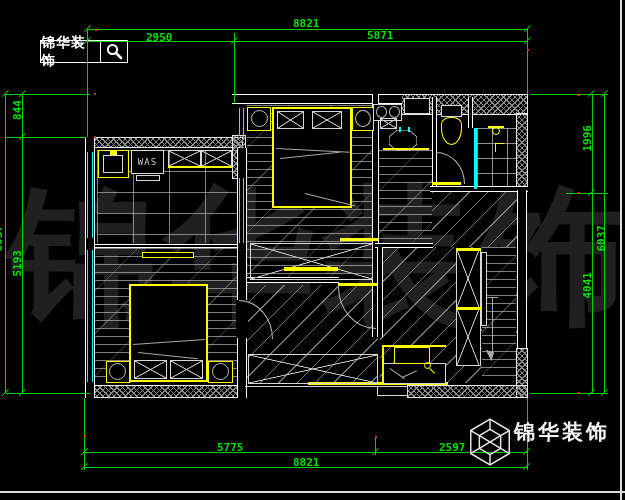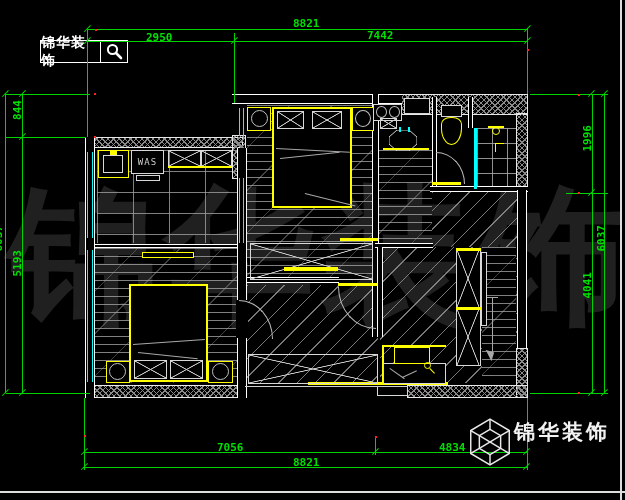--- a/index.html
+++ b/index.html
@@ -173,36 +173,36 @@
 
 <div id="dims">
 
   <div class="dh" style="left:87px;top:29px;width:440px;"></div>
   <div class="dh" style="left:87px;top:41px;width:440px;"></div>
   <div class="dv" style="left:87px;top:29px;height:108px;"></div>
   <div class="dv" style="left:234px;top:33px;height:70px;"></div>
   <div class="dv" style="left:527px;top:28px;height:66px;"></div>
   <div class="dt" style="left:293px;top:17px;">8821</div>
   <div class="dt" style="left:146px;top:31px;">2950</div>
-  <div class="dt" style="left:367px;top:29px;">7442</div>
+  <div class="dt" style="left:367px;top:29px;">5871</div>
   <div class="tk" style="left:83px;top:28px;"></div>
   <div class="tk" style="left:523px;top:28px;"></div>
   <div class="tk" style="left:83px;top:40px;"></div>
   <div class="tk" style="left:230px;top:40px;"></div>
   <div class="tk" style="left:523px;top:40px;"></div>
   <div class="rd" style="left:95px;top:29px;"></div>
   <div class="rd" style="left:527px;top:49px;"></div>
 
   <div class="dh" style="left:84px;top:452px;width:443px;"></div>
   <div class="dh" style="left:84px;top:467px;width:443px;"></div>
   <div class="dv" style="left:84px;top:398px;height:72px;"></div>
   <div class="dv" style="left:375px;top:437px;height:18px;"></div>
   <div class="dv" style="left:527px;top:398px;height:72px;"></div>
-  <div class="dt" style="left:217px;top:441px;">7056</div>
-  <div class="dt" style="left:439px;top:441px;">4834</div>
+  <div class="dt" style="left:217px;top:441px;">5775</div>
+  <div class="dt" style="left:439px;top:441px;">2597</div>
   <div class="dt" style="left:293px;top:456px;">8821</div>
   <div class="tk" style="left:80px;top:451px;"></div>
   <div class="tk" style="left:371px;top:451px;"></div>
   <div class="tk" style="left:522px;top:451px;"></div>
   <div class="tk" style="left:80px;top:466px;"></div>
   <div class="tk" style="left:522px;top:466px;"></div>
   <div class="rd" style="left:84px;top:435px;"></div>
   <div class="rd" style="left:375px;top:436px;"></div>
 
   <div class="dv" style="left:5px;top:94px;height:299px;"></div>

